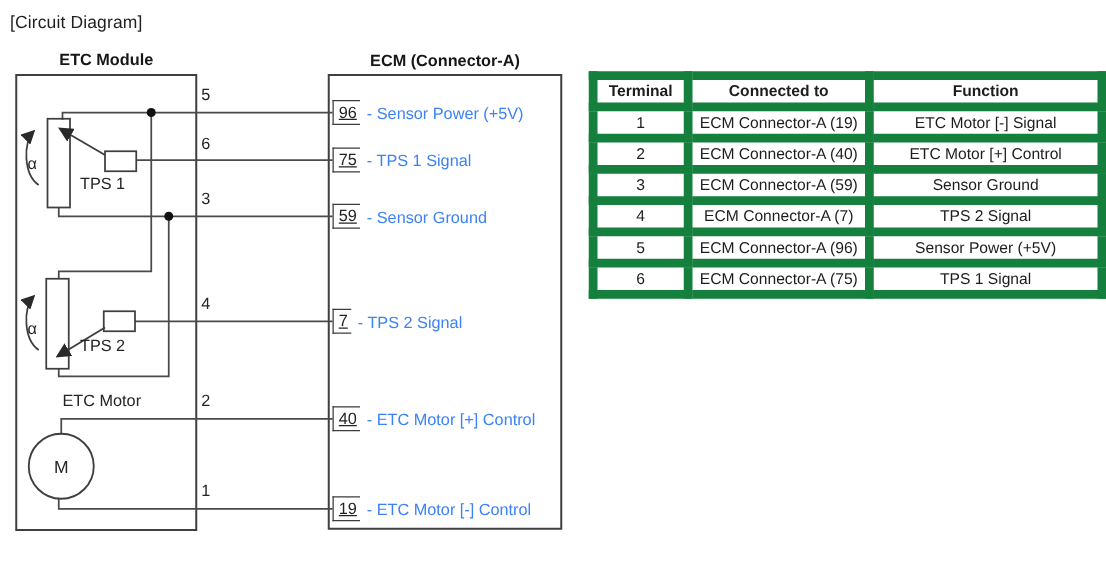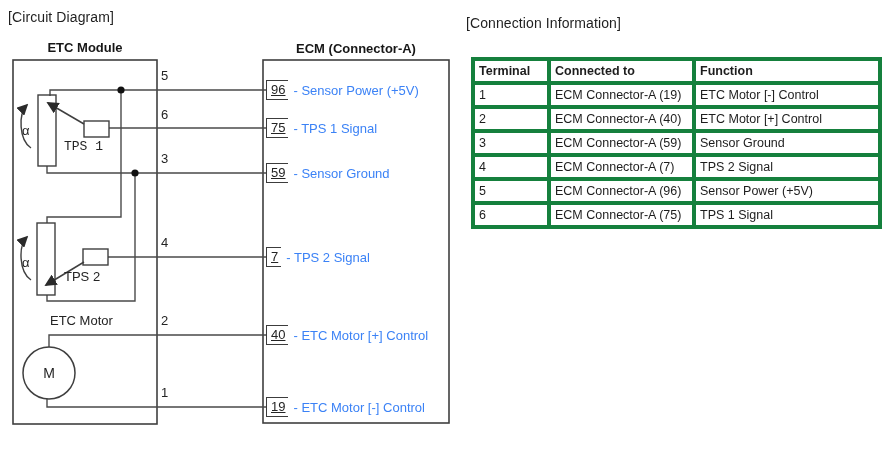--- a/index.html
+++ b/index.html
@@ -29,23 +29,23 @@
     font-size: 13px;
     line-height: 15px;
     color: #242424;
     background: #ffffff;
     text-decoration: underline;
   }
   .pin-text { margin-left: 5px; font-size: 13px; color: #3b82f6; }
 
   #conn-table { border-collapse: collapse; border: 2px solid #2b2b2b; table-layout: fixed; background: #fff; }
   #conn-table th, #conn-table td {
-    border: 4px solid #15803d;
+    border: 7px solid #15803d;
     font-size: 12.5px;
-    text-align: left;
+    text-align: center;
     vertical-align: middle;
     height: 24px;
     padding: 2px 4px;
     color: #1d1d1d;
     white-space: nowrap;
   }
   #conn-table th { font-weight: bold; }
 
   svg { position: absolute; left: 0; top: 0; }
   .stroke { stroke: #3f3f3f; fill: none; }
@@ -86,26 +86,25 @@
 
     <rect x="37" y="223" width="18" height="72" class="stroke" stroke-width="1.4" fill="#fff"></rect>
     <rect x="83" y="249" width="25" height="16" class="stroke" stroke-width="1.4" fill="#fff"></rect>
     <line x1="84" y1="262" x2="46" y2="285" class="stroke" stroke-width="1.5" marker-end="url(#ah)"></line>
     <path d="M31,280 C19,272 18,246 27,237" class="stroke" stroke-width="1.4" marker-end="url(#ah)"></path>
 
     <circle cx="49" cy="373" r="26" class="stroke" stroke-width="1.5" fill="#fff"></circle>
   </svg>
 
   <div class="abs section-title" style="left:8px; top:9px;">[Circuit Diagram]</div>
-  <div class="abs section-title" style="left:466px; top:15px;">[Connection Information]</div>
 
   <div class="abs box-title" style="left:13px; top:40px; width:144px;">ETC Module</div>
   <div class="abs box-title" style="left:263px; top:41px; width:186px;">ECM (Connector-A)</div>
 
-  <div class="abs comp-label" style="left:64px; top:139px;font-family:Liberation Mono, monospace;">TPS 1</div>
+  <div class="abs comp-label" style="left:64px; top:139px;">TPS 1</div>
   <div class="abs comp-label" style="left:64px; top:269px;">TPS 2</div>
   <div class="abs comp-label" style="left:50px; top:313px;">ETC Motor</div>
   <div class="abs motor-m" style="left:38px; top:365px;">M</div>
   <div class="abs alpha" style="left:22px; top:123px;">α</div>
   <div class="abs alpha" style="left:22px; top:255px;">α</div>
 
   <div class="abs wire-num" style="left:161px; top:68px;">5</div>
   <div class="abs wire-num" style="left:161px; top:107px;">6</div>
   <div class="abs wire-num" style="left:161px; top:151px;">3</div>
   <div class="abs wire-num" style="left:161px; top:235px;">4</div>
@@ -147,21 +146,21 @@
       <tr>
         <th>Terminal</th>
         <th>Connected to</th>
         <th>Function</th>
       </tr>
     </thead>
     <tbody>
       <tr>
         <td>1</td>
         <td>ECM Connector-A (19)</td>
-        <td>ETC Motor [-] Control</td>
+        <td>ETC Motor [-] Signal</td>
       </tr>
       <tr>
         <td>2</td>
         <td>ECM Connector-A (40)</td>
         <td>ETC Motor [+] Control</td>
       </tr>
       <tr>
         <td>3</td>
         <td>ECM Connector-A (59)</td>
         <td>Sensor Ground</td>

